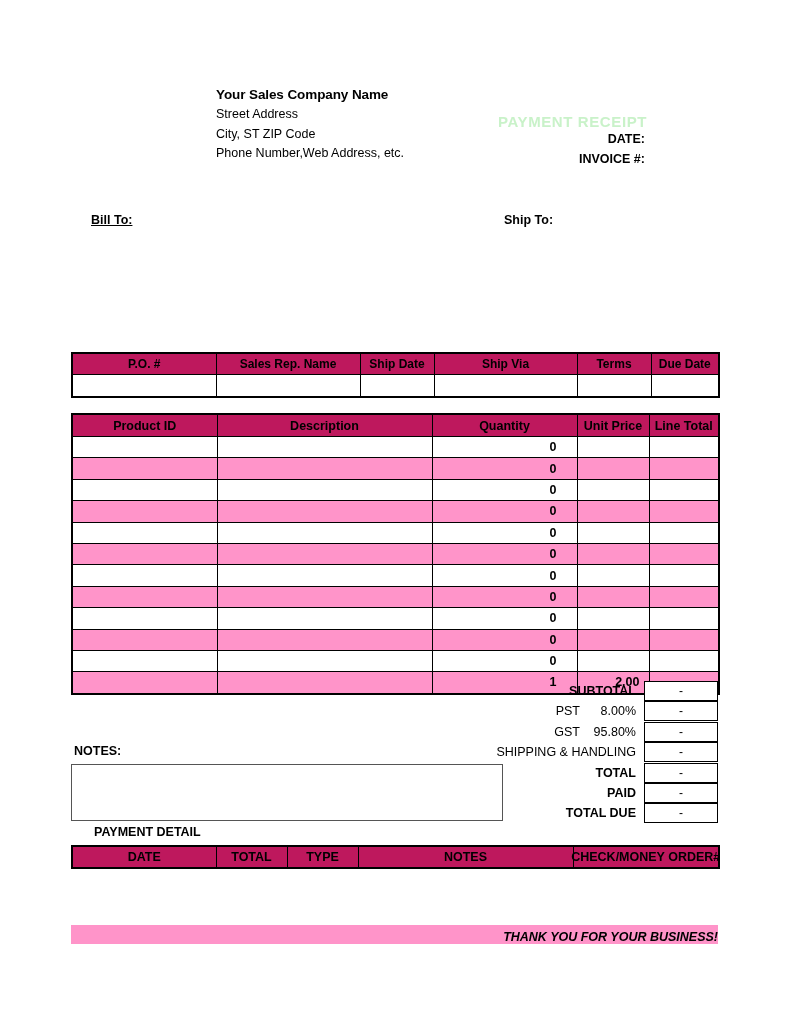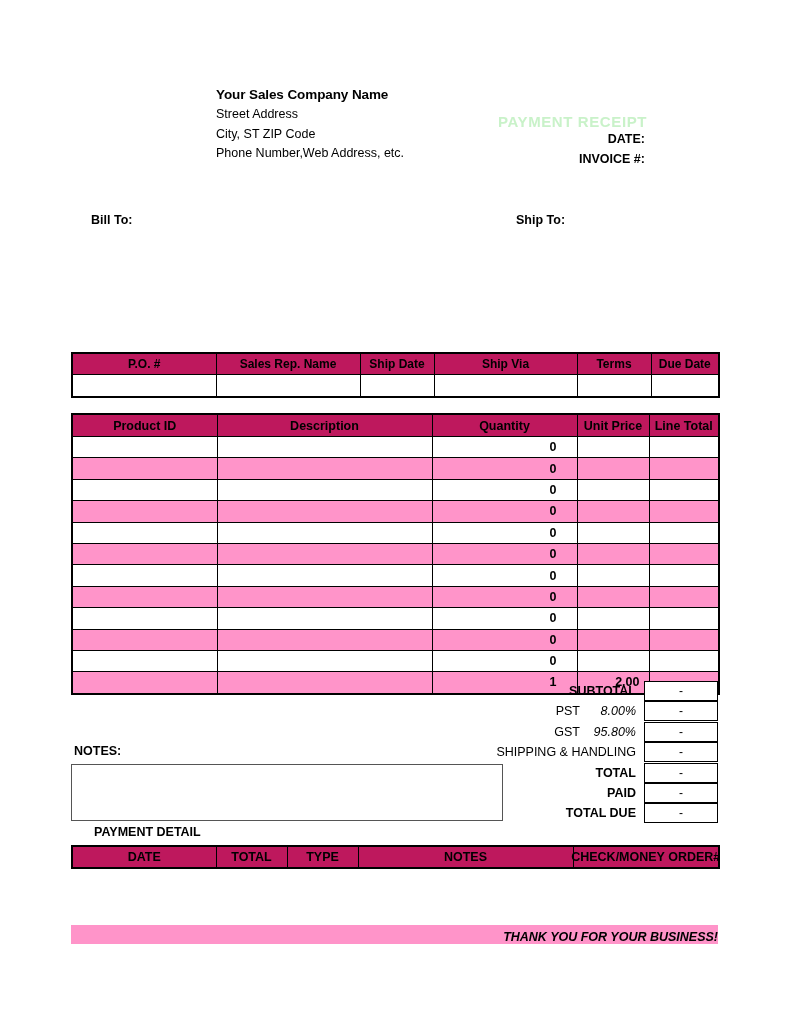--- a/index.html
+++ b/index.html
@@ -63,28 +63,28 @@
     font-weight: bold;
     line-height: 20px;
     white-space: nowrap;
   }
   .bill-to {
     position: absolute;
     left: 91px;
     top: 213px;
     font-size: 12.5px;
     font-weight: bold;
+    text-decoration: underline;
   }
   .ship-to {
     position: absolute;
     left: 504px;
     top: 213px;
     font-size: 12.5px;
     font-weight: bold;
-    margin-left: 12px;
   }
 
   
   table.grid {
     border-collapse: collapse;
     table-layout: fixed;
     position: absolute;
     font-size: 12px;
   }
   table.grid td, table.grid th {
@@ -149,21 +149,21 @@
   .totals-label.bold { font-weight: bold; }
   .totals-value {
     width: 74px;
     border: 1.6px solid #000000;
     box-sizing: border-box;
     text-align: center;
     font-size: 12px;
     line-height: 18px;
     background: #ffffff;
   }
-  .pct { display: inline-block; width: 56px; text-align: right; font-style: italic; }
+  .pct { display: inline-block; width: 56px; text-align: right; }
 
   
   .notes-label {
     position: absolute;
     left: 74px;
     top: 744px;
     font-size: 12.5px;
     font-weight: bold;
   }
   #notes-box {

